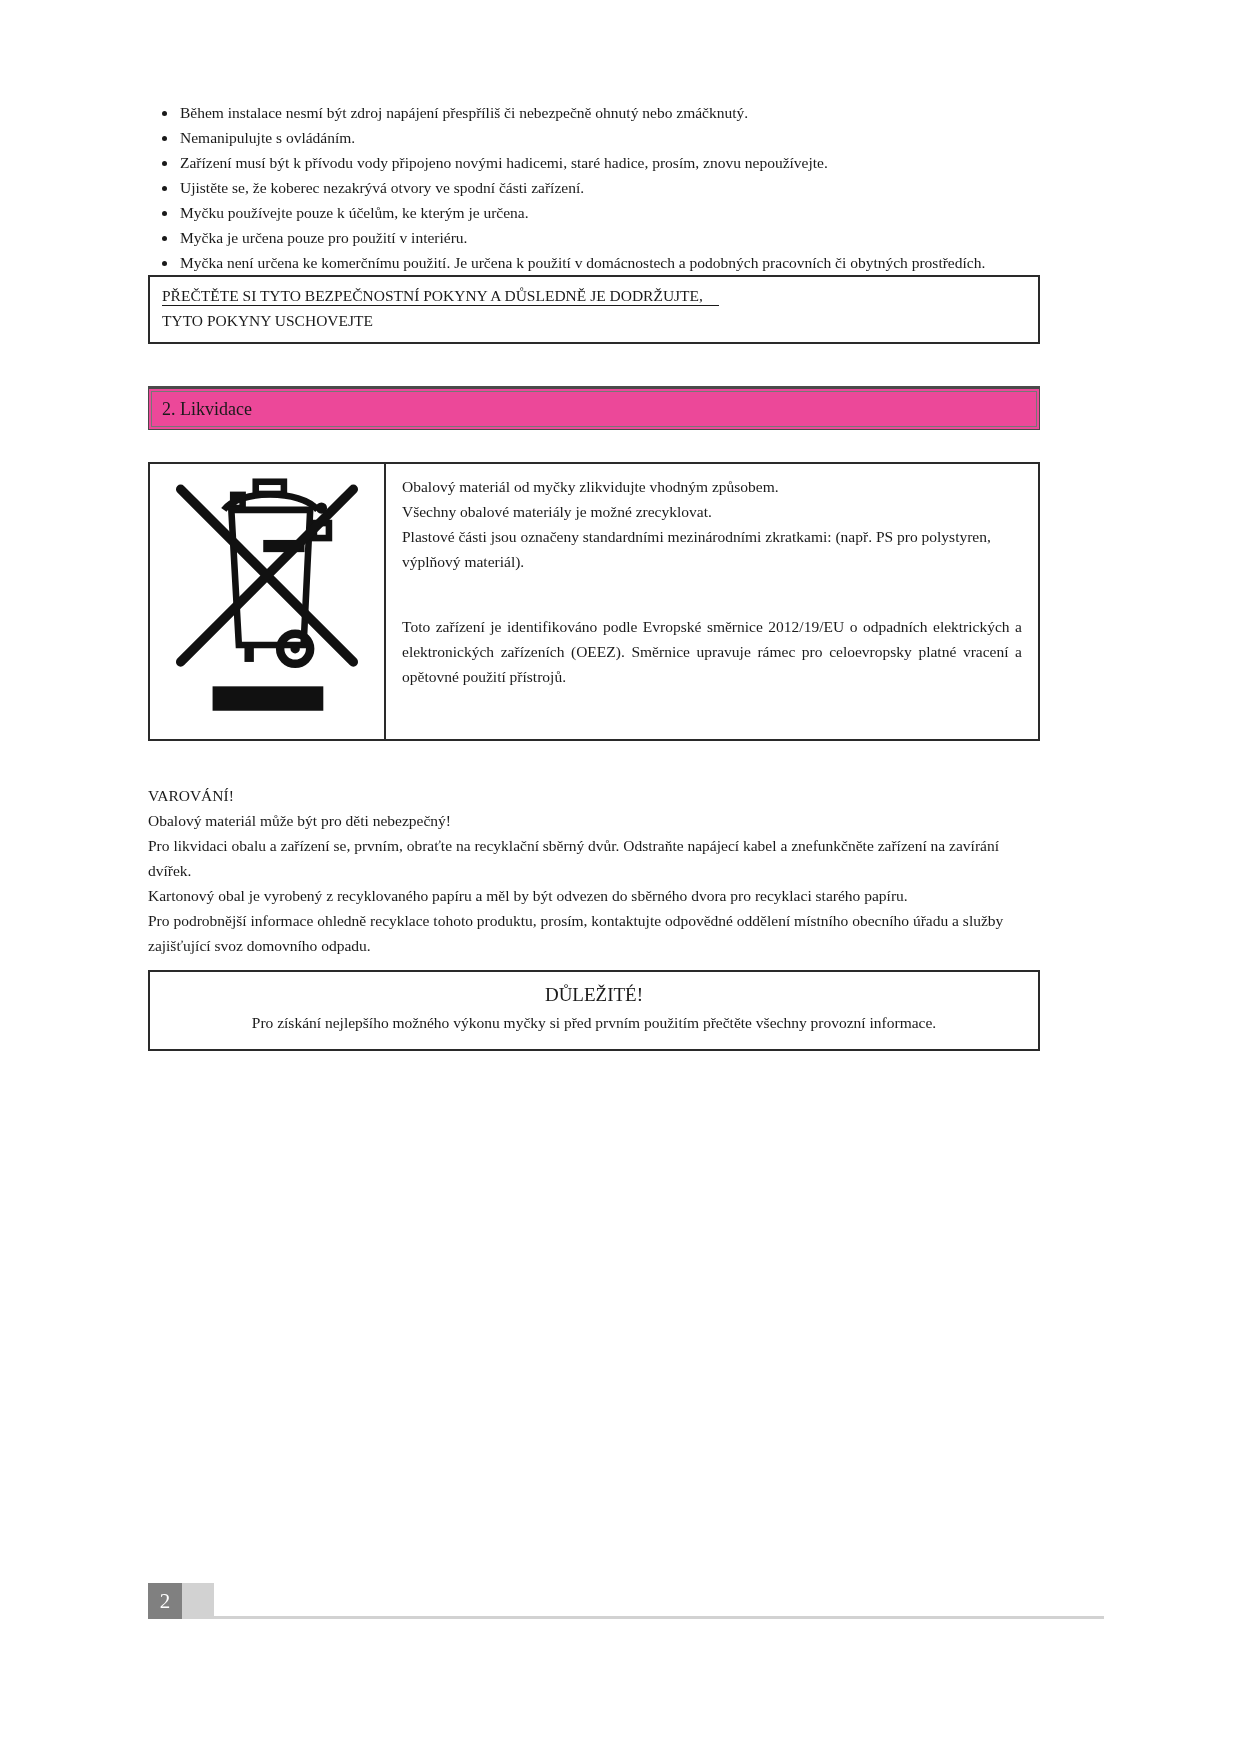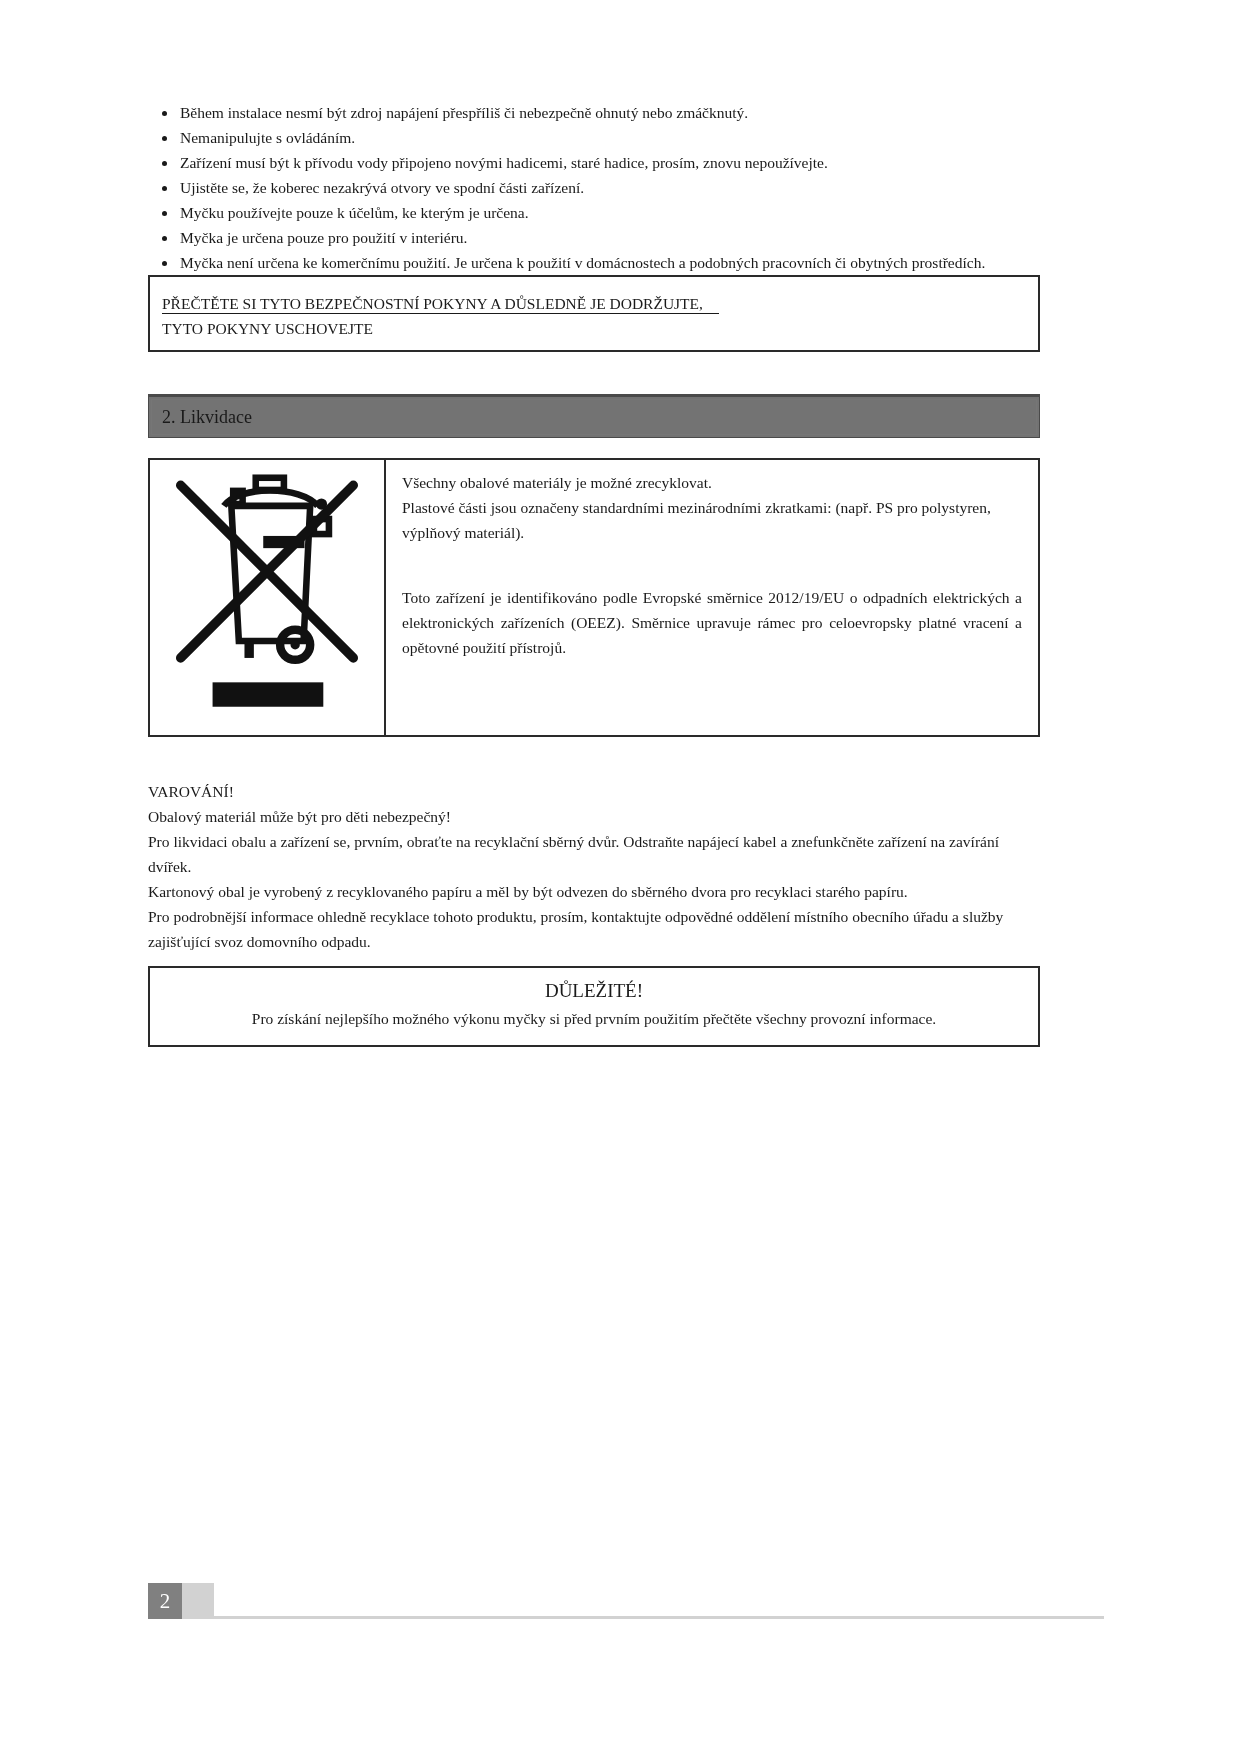--- a/index.html
+++ b/index.html
@@ -13,24 +13,24 @@
     line-height:25px;
     overflow:hidden;
   }
   .content{position:absolute;left:148px;top:100px;width:892px;}
 
   ul.bullets{margin:0;padding-left:30px;list-style:disc;}
   ul.bullets li{padding-left:2px;}
   .bullets-top{margin-bottom:20px;}
   .bullets-main{margin-bottom:26px;}
 
-  .notice-box{border:2px solid #2a2a2a;padding:14px 12px 9px;margin-bottom:42px;}
+  .notice-box{border:2px solid #2a2a2a;padding:6px 12px 9px;margin-bottom:42px;}
   .u-line{border-bottom:1px solid #1a1a1a;padding-right:16px;padding-bottom:1px;}
 
-  .section-header-outer{border:1px solid #4a4a4a;border-top:3px solid #4a4a4a;padding:2px;margin-bottom:20px;background:#737373;}
+  .section-header-outer{border:1px solid #4a4a4a;border-top:3px solid #4a4a4a;padding:2px;margin-bottom:32px;background:#ec4899;}
   .section-header-inner{border:1px solid #767676;padding:4px 10px;font-size:18px;line-height:26px;}
 
   .weee-table{display:flex;border:2px solid #2a2a2a;margin-bottom:42px;}
   .weee-icon-cell{width:234px;border-right:2px solid #2a2a2a;display:flex;justify-content:center;align-items:flex-start;padding:14px 0 10px;}
   .weee-text-cell{flex:1;padding:10px 16px 14px;}
   .weee-p2{text-align:justify;margin-top:40px;}
 
   .warning-block{margin-bottom:12px;}
 
   .important-box{border:2px solid #2a2a2a;text-align:center;padding:8px 46px 14px;}
@@ -86,20 +86,21 @@
               <circle cx="130" cy="182" r="5" fill="#111" stroke="none"></circle>
               <path d="M8 12 L192 196" stroke-width="10" stroke-linecap="round"></path>
               <path d="M192 12 L8 196" stroke-width="10" stroke-linecap="round"></path>
               <rect x="42" y="222" width="118" height="26" fill="#111" stroke="none"></rect>
             </g>
           </svg>
         </span>
       </div>
       <div class="weee-text-cell">
         <div class="weee-p1">
+          <div>Obalový materiál od myčky zlikvidujte vhodným způsobem.</div>
           <div>Všechny obalové materiály je možné zrecyklovat.</div>
           <div>Plastové části jsou označeny standardními mezinárodními zkratkami: (např. PS pro polystyren, výplňový materiál).</div>
         </div>
         <div class="weee-p2">Toto zařízení je identifikováno podle Evropské směrnice 2012/19/EU o odpadních elektrických a elektronických zařízeních (OEEZ). Směrnice upravuje rámec pro celoevropsky platné vracení a opětovné použití přístrojů.</div>
       </div>
     </div>
 
     <div class="warning-block">
       <div>VAROVÁNÍ!</div>
       <div>Obalový materiál může být pro děti nebezpečný!</div>

